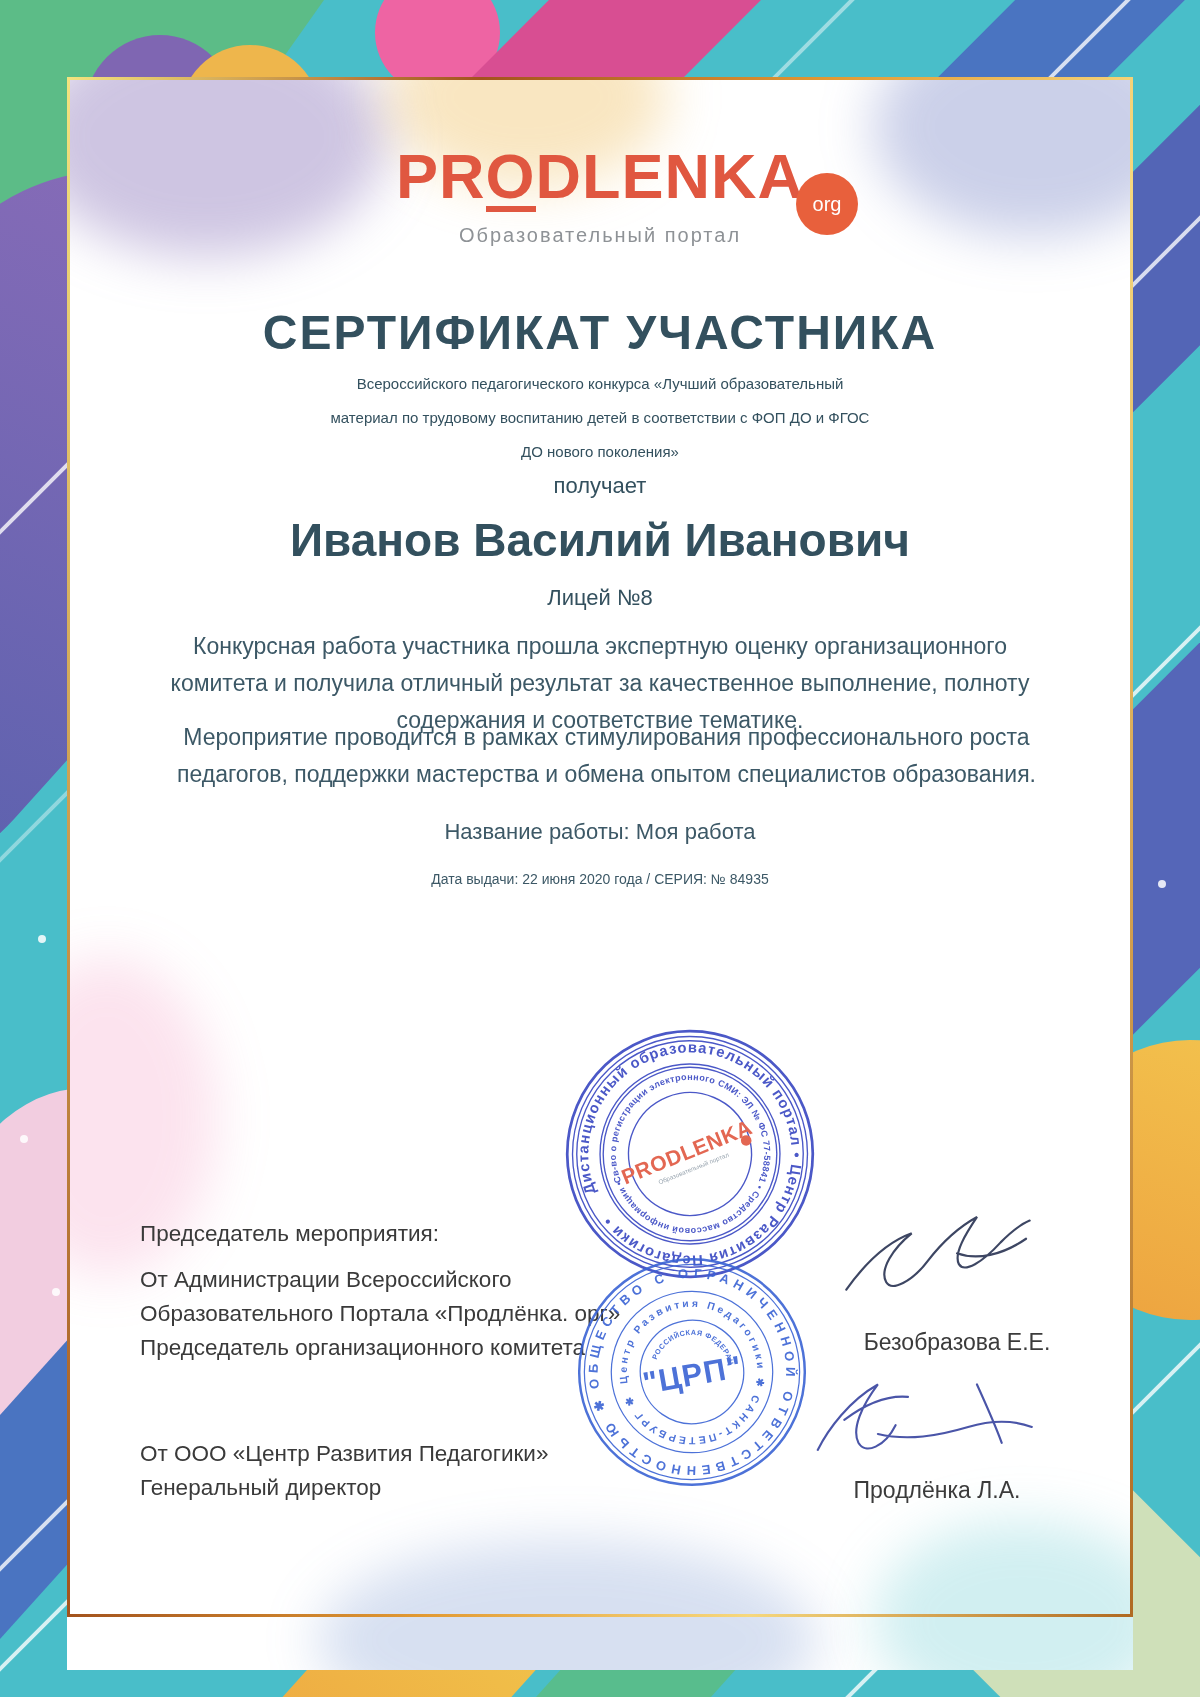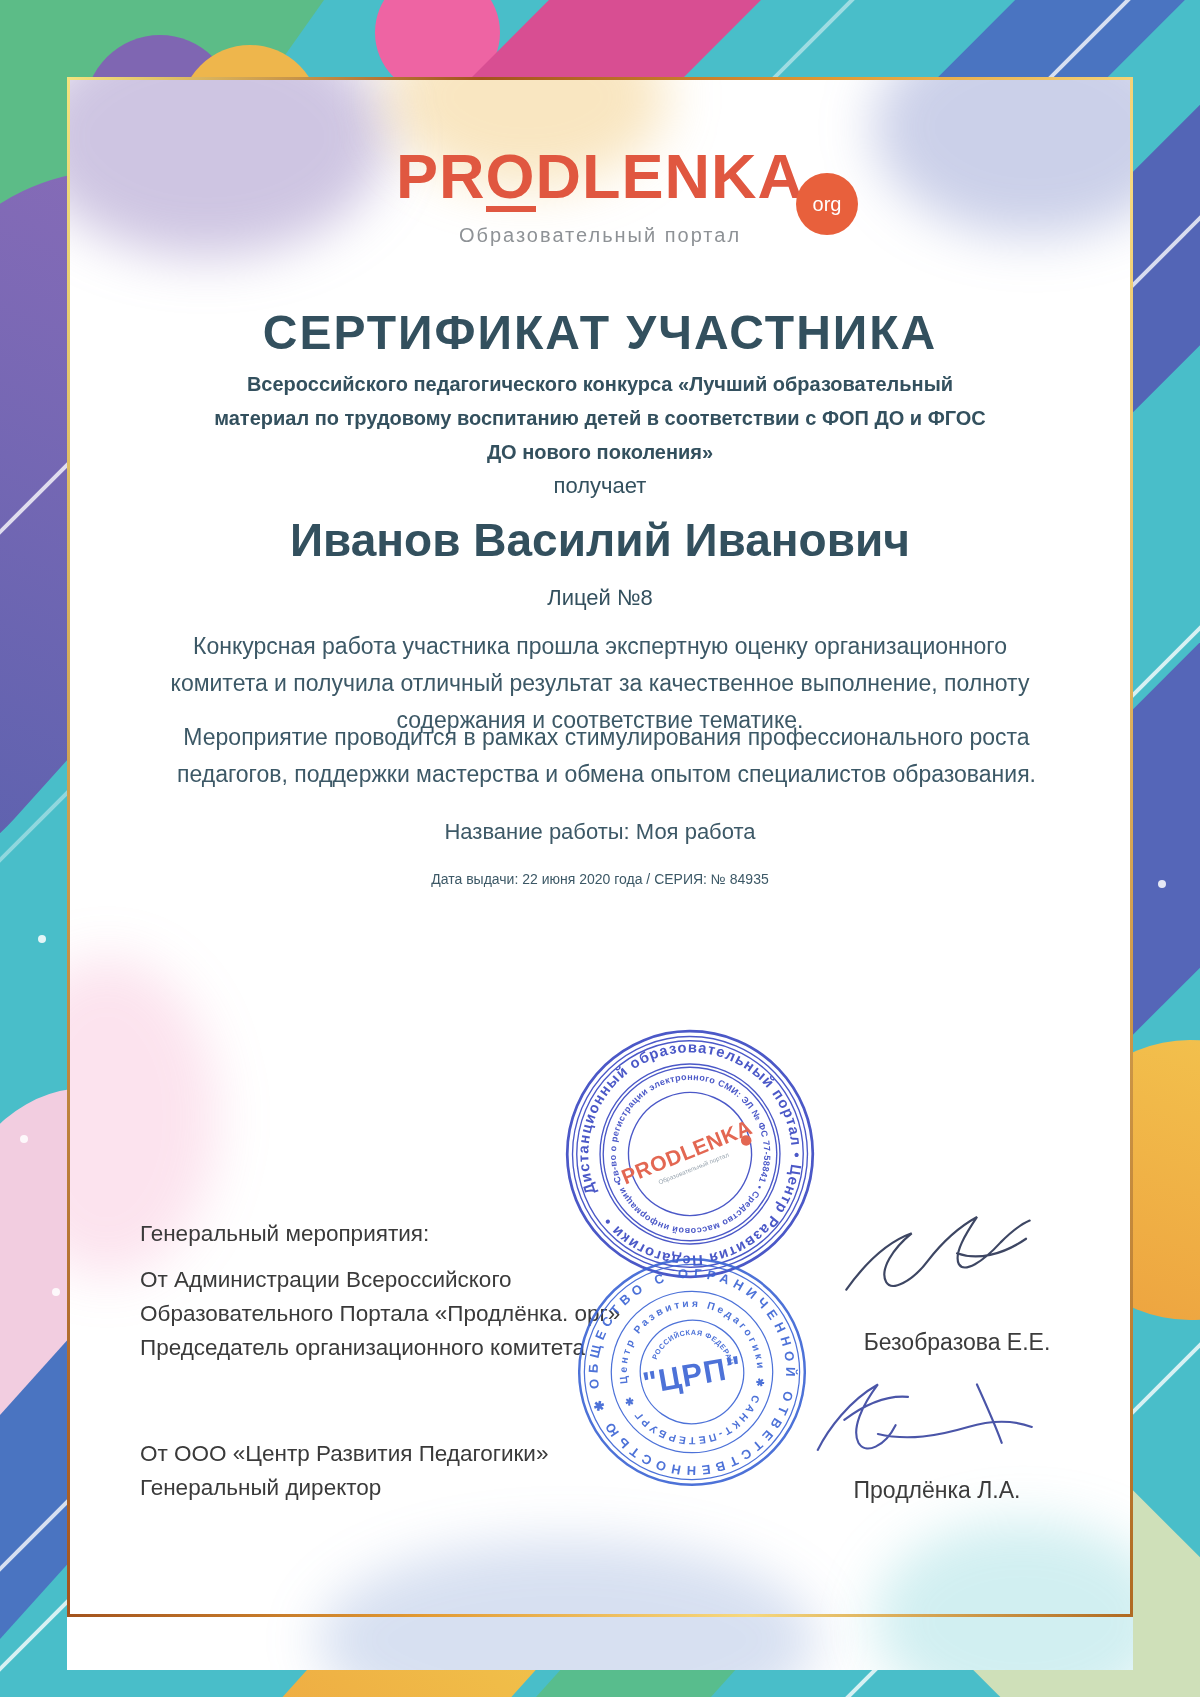--- a/index.html
+++ b/index.html
@@ -54,21 +54,21 @@
   .c{position:absolute;left:0;right:0;text-align:center;}
   .slate{color:#33505e;}
   .logo-wrap{top:68px;}
   .logo-row{display:inline-block;position:relative;}
   .brand{font-size:63px;font-weight:bold;color:#e05740;letter-spacing:1px;line-height:1;}
   .logo-o{display:inline-block;border-bottom:6px solid #e05740;padding-bottom:1px;line-height:.9;}
   .badge{position:absolute;right:-54px;top:28px;width:62px;height:62px;border-radius:50%;background:#e8603c;
     color:#fff;display:flex;align-items:center;justify-content:center;font-size:20px;}
   .tagline{margin-top:12px;font-size:20px;color:#8e9296;letter-spacing:2px;}
   .title{top:228px;font-size:48px;font-weight:bold;letter-spacing:2px;}
-  .contest{top:290px;font-size:20px;font-weight:bold;line-height:34px;}
+  .contest{top:290px;font-size:15px;font-weight:normal;line-height:34px;}
   .receives{top:396px;font-size:22px;}
   .name{top:436px;font-size:46px;font-weight:bold;}
   .rec-org{top:508px;font-size:22px;}
   .para{font-size:23px;line-height:37px;color:#3c5866;}
   .p1{top:551px;}
   .p2{top:642px;margin-left:13px;}
   .work{top:742px;font-size:22px;color:#3c5866;}
   .issue{top:794px;font-size:14px;color:#3c5866;}
   .line{display:block;}
   .leftcol{position:absolute;left:73px;text-align:left;color:#3a3a3a;font-size:22.5px;line-height:34px;}
@@ -157,21 +157,21 @@
     </div>
 
     <div class="c para p2">
       <span class="line">Мероприятие проводится в рамках стимулирования профессионального роста</span>
       <span class="line">педагогов, поддержки мастерства и обмена опытом специалистов образования.</span>
     </div>
 
     <div class="c work">Название работы: Моя работа</div>
     <div class="c issue">Дата выдачи: 22 июня 2020 года / СЕРИЯ: № 84935</div>
 
-    <div class="leftcol org-heading">Генеральный мероприятия:</div>
+    <div class="leftcol org-heading">Председатель мероприятия:</div>
     <div class="leftcol org-block1">
       <span class="line">От Администрации Всероссийского</span>
       <span class="line">Образовательного Портала «Продлёнка. орг»</span>
       <span class="line">Председатель организационного комитета</span>
     </div>
     <div class="leftcol org-block2">
       <span class="line">От ООО «Центр Развития Педагогики»</span>
       <span class="line">Генеральный директор</span>
     </div>
 

